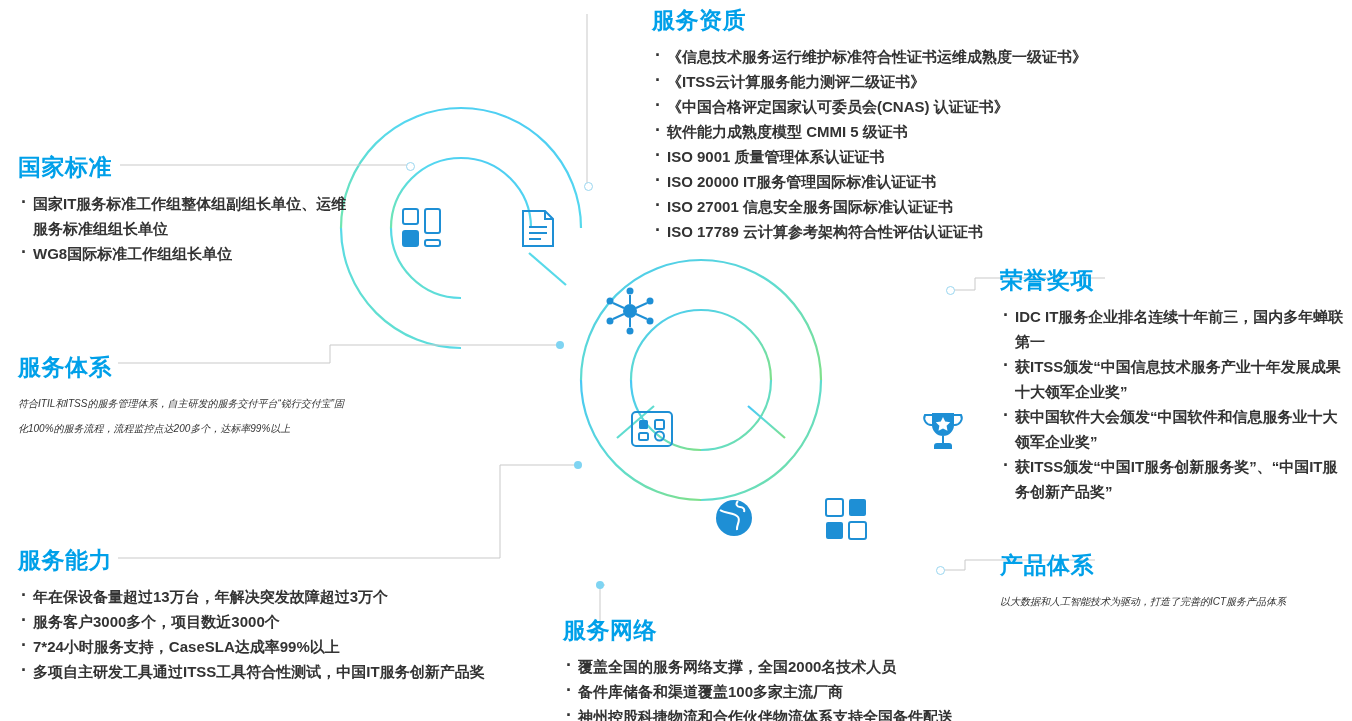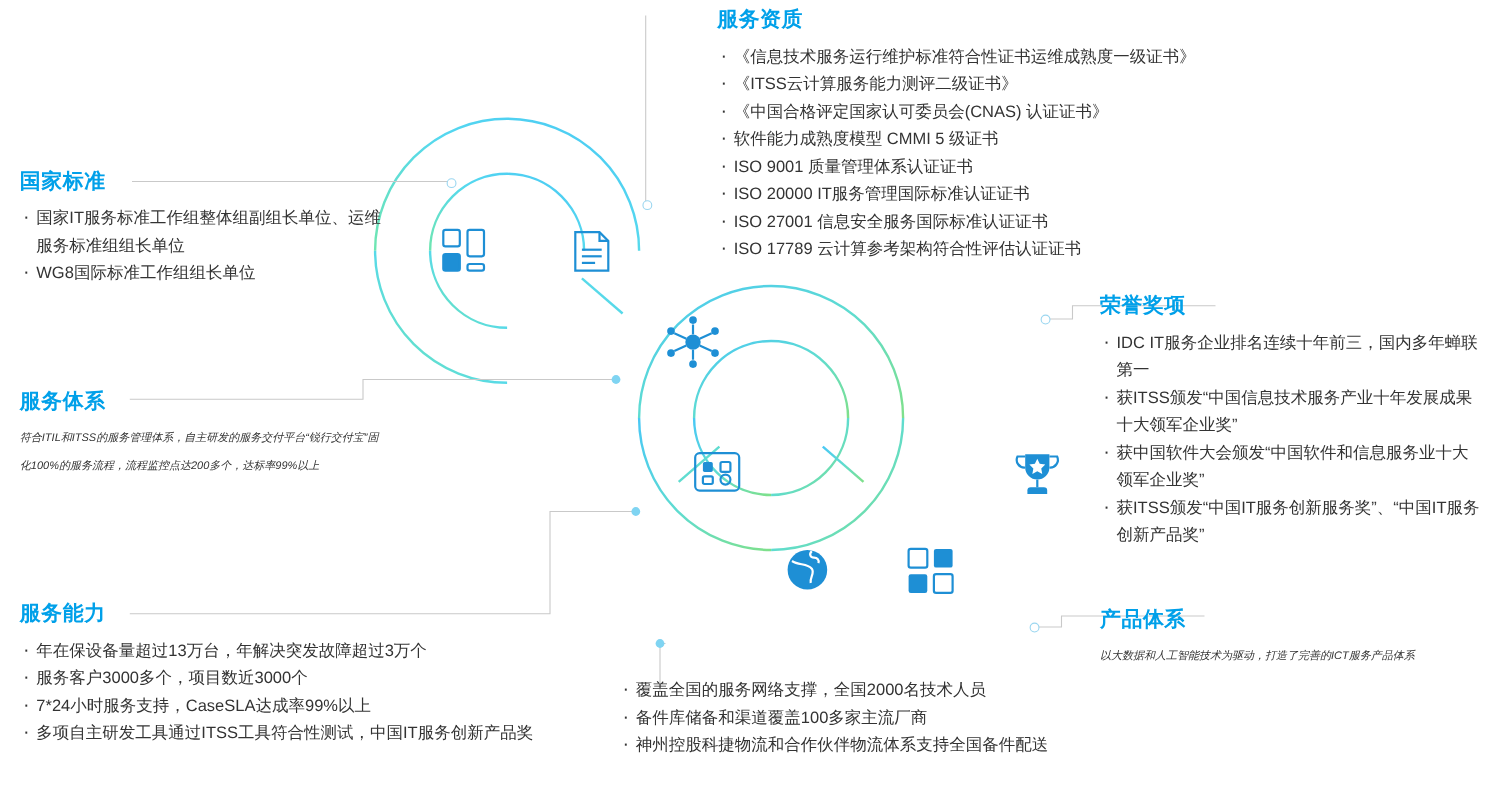--- a/index.html
+++ b/index.html
@@ -9,27 +9,27 @@
     font-family:"Liberation Sans","DejaVu Sans",sans-serif;
     color:#333;
     position:relative;
     overflow:hidden;
   }
   .canvas{position:absolute;left:0;top:0;width:1352px;height:721px;}
 
   
   .block{position:absolute;}
   .block .title{
-    font-size:19px;font-weight:bold;color:#00a0e9;
+    font-size:23px;font-weight:bold;color:#00a0e9;
     letter-spacing:.5px;margin-bottom:8px;
   }
   .block ul{margin:0;padding:0;list-style:none;}
   .block li{
     font-size:15px;line-height:25px;color:#333;
-    position:relative;padding-left:15px;
+    position:relative;padding-left:15px;font-weight:bold;
   }
   .block li:before{
     content:"·";position:absolute;left:3px;top:-1px;
     font-size:18px;color:#333;line-height:25px;
   }
   .block p{
     margin:0;font-size:10px;line-height:25px;color:#333;font-style:italic;
   }
 
   
@@ -274,20 +274,21 @@
       <li>多项自主研发工具通过ITSS工具符合性测试，中国IT服务创新产品奖</li>
     </ul>
   </div>
 
   <div class="block" id="blk-product">
     <div class="title">产品体系</div>
     <p>以大数据和人工智能技术为驱动，打造了完善的ICT服务产品体系</p>
   </div>
 
   <div class="block" id="blk-network">
+    <div class="title">服务网络</div>
     <ul>
       <li>覆盖全国的服务网络支撑，全国2000名技术人员</li>
       <li>备件库储备和渠道覆盖100多家主流厂商</li>
       <li>神州控股科捷物流和合作伙伴物流体系支持全国备件配送</li>
     </ul>
   </div>
 
 </div>
 
 </body></html>

